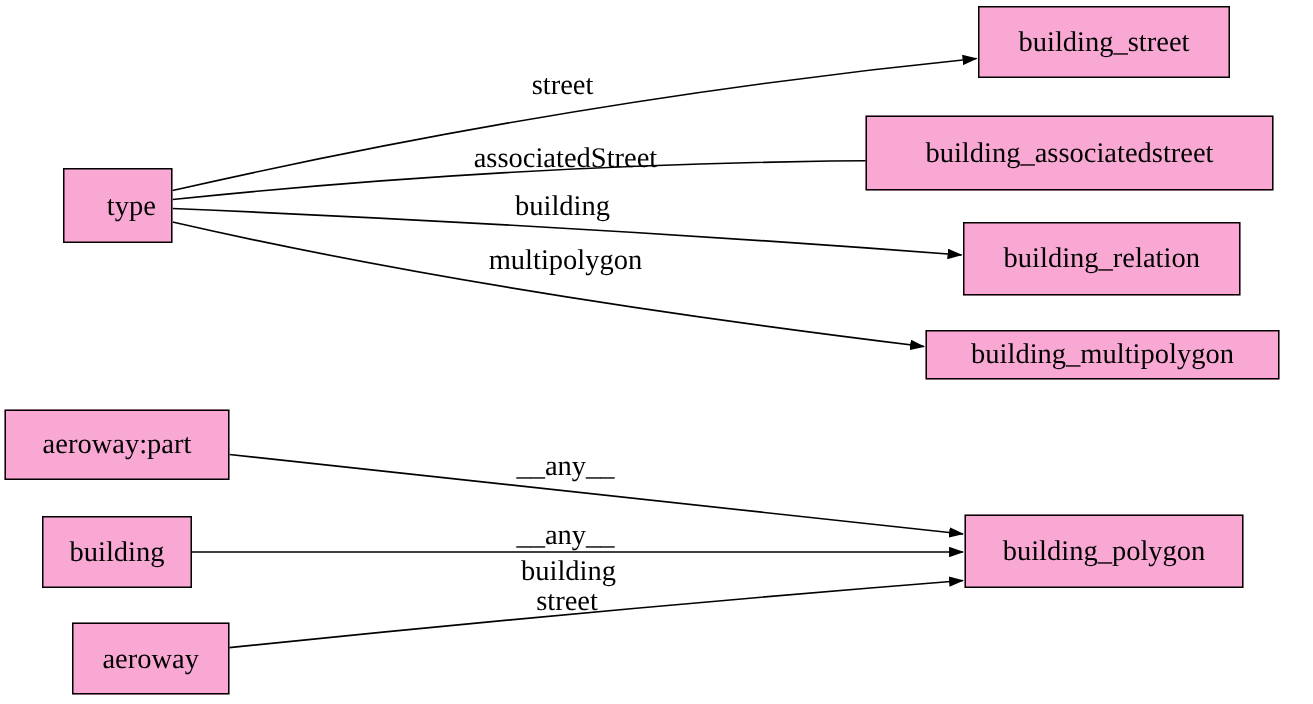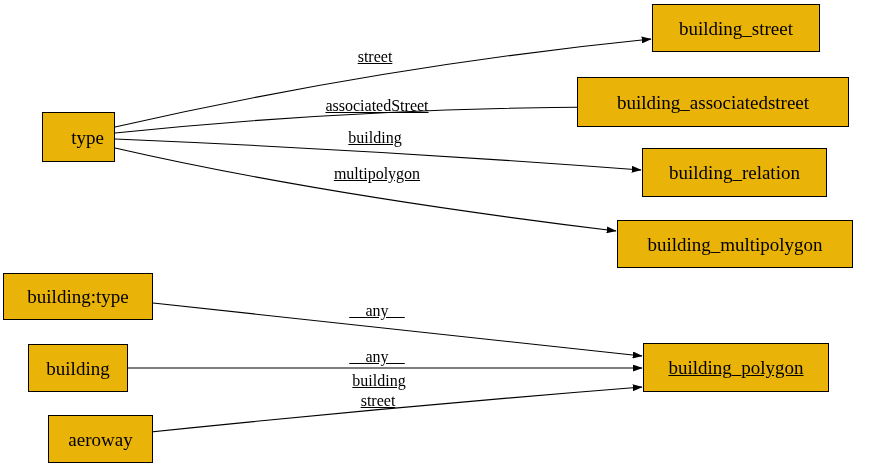--- a/index.html
+++ b/index.html
@@ -25,35 +25,34 @@
   }
   .edge-path {
     fill: none;
     stroke: #000000;
     stroke-width: 1.1;
   }
   .node {
     position: absolute;
     box-sizing: border-box;
     border: 1px solid #000000;
-    background: #eab308;
+    background: #f9a8d4;
     display: flex;
     align-items: center;
     justify-content: center;
     font-size: 19px;
     line-height: 1;
     white-space: nowrap;
   }
   .edge-label {
     position: absolute;
     transform: translate(-50%, -50%);
-    font-size: 16px;
+    font-size: 19px;
     line-height: 1;
     white-space: nowrap;
-    text-decoration: underline;
   }
 </style>
 </head>
 <body>
 
 <div class="canvas">
   <svg class="edge-layer" width="875" height="469" viewBox="0 0 875 469" xmlns="http://www.w3.org/2000/svg">
     <defs>
       <marker id="arrowhead" viewBox="0 0 10 7" refX="9.3" refY="3.5" markerWidth="10" markerHeight="7" orient="auto" markerUnits="userSpaceOnUse">
         <path d="M0,0 L10,3.5 L0,7 Z" fill="#000000"></path>
@@ -64,28 +63,28 @@
         <path d="M115,133 Q357,108 599,107" class="edge-path" marker-end="url(#arrowhead)" stroke="#000000"></path>
         <path d="M115,139 Q378,150 641,170" class="edge-path" marker-end="url(#arrowhead)" stroke="#000000"></path>
         <path d="M115,148 Q320,195 616,231" class="edge-path" marker-end="url(#arrowhead)" stroke="#000000"></path>
         <path d="M153,303 Q398,329 642,356" class="edge-path" marker-end="url(#arrowhead)" stroke="#000000"></path>
         <path d="M128,368 L642,368" class="edge-path" marker-end="url(#arrowhead)" stroke="#000000"></path>
         <path d="M131,434 Q390,407 642,387" class="edge-path" marker-end="url(#arrowhead)" stroke="#000000"></path>
       </g>
   </svg>
   <div>
       <div class="node" style="left: 42px; top: 112px; width: 73px; height: 50px; padding-left: 18px;">type</div>
-      <div class="node" style="left: 3px; top: 273px; width: 150px; height: 47px;">building:type</div>
+      <div class="node" style="left: 3px; top: 273px; width: 150px; height: 47px;">aeroway:part</div>
       <div class="node" style="left: 28px; top: 344px; width: 100px; height: 48px;">building</div>
       <div class="node" style="left: 26px; top: 415px; width: 105px; height: 48px; margin-left: 22px;">aeroway</div>
       <div class="node" style="left: 652px; top: 4px; width: 168px; height: 48px;">building_street</div>
       <div class="node" style="left: 577px; top: 77px; width: 272px; height: 50px;">building_associatedstreet</div>
       <div class="node" style="left: 642px; top: 148px; width: 185px; height: 49px;">building_relation</div>
-      <div class="node" style="left: 617px; top: 220px; width: 236px; height: 48px;">building_multipolygon</div>
-      <div class="node" style="left: 643px; top: 343px; width: 186px; height: 49px; text-decoration: underline;">building_polygon</div>
+      <div class="node" style="left: 617px; top: 220px; width: 236px; height: 33px;">building_multipolygon</div>
+      <div class="node" style="left: 643px; top: 343px; width: 186px; height: 49px;">building_polygon</div>
     </div>
   <div>
       <div class="edge-label" style="left: 375px; top: 57px;">street</div>
       <div class="edge-label" style="left: 377px; top: 106px;">associatedStreet</div>
       <div class="edge-label" style="left: 375px; top: 138px;">building</div>
       <div class="edge-label" style="left: 377px; top: 174px;">multipolygon</div>
       <div class="edge-label" style="left: 377px; top: 311px;">__any__</div>
       <div class="edge-label" style="left: 377px; top: 357px;">__any__</div>
       <div class="edge-label" style="left: 379px; top: 381px;">building</div>
       <div class="edge-label" style="left: 378px; top: 401px;">street</div>

